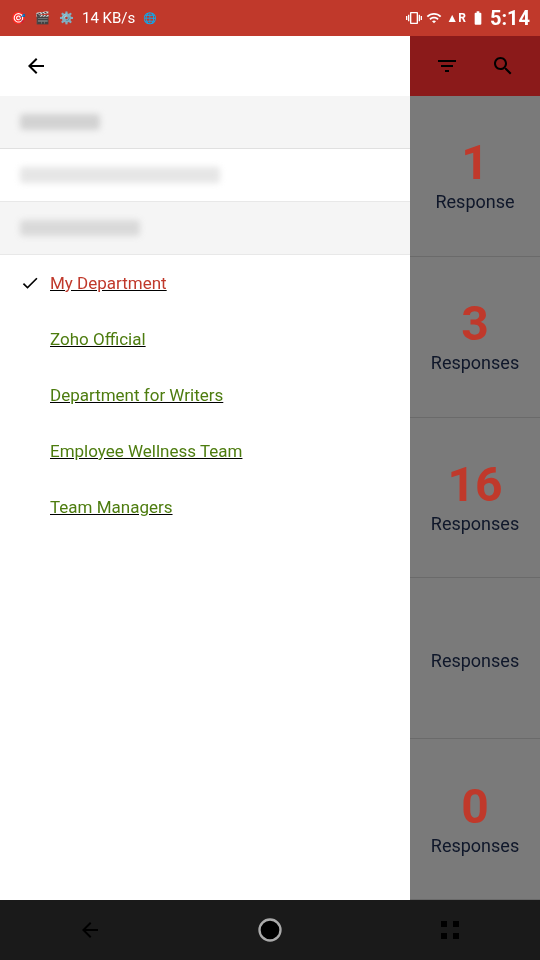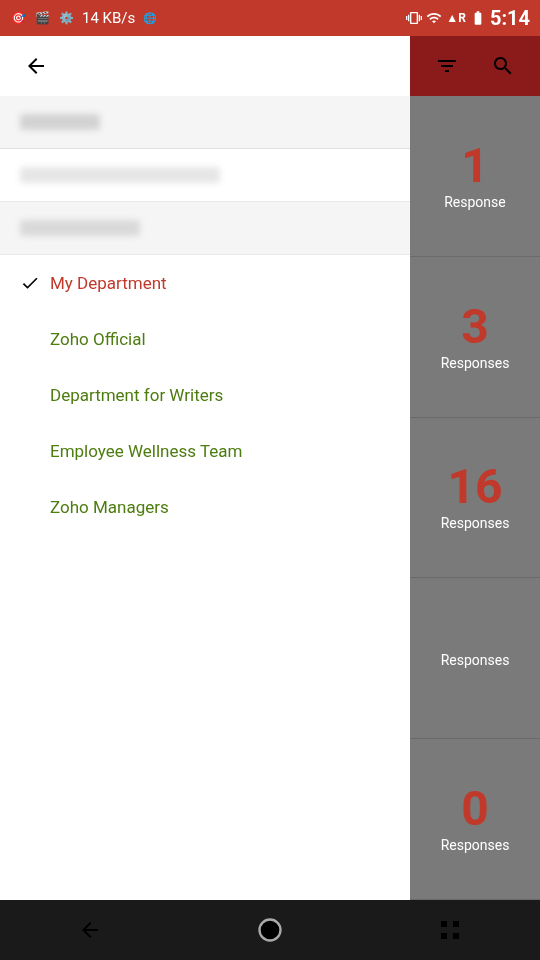--- a/index.html
+++ b/index.html
@@ -162,20 +162,21 @@
       width: 120px;
     }
 
     
     .menu-item {
       display: flex;
       align-items: center;
       padding: 18px 20px;
       cursor: pointer;
       border-bottom: none;
+      text-decoration: underline;
     }
 
     .menu-item-check {
       width: 30px;
       display: flex;
       align-items: center;
     }
 
     .menu-item-text {
       font-size: 17px;
@@ -205,22 +206,22 @@
     }
 
     .response-count {
       font-size: 48px;
       font-weight: bold;
       color: #c0392b;
       line-height: 1;
     }
 
     .response-label {
-      font-size: 14px;
-      color: #ffffff;
+      font-size: 18px;
+      color: #0f172a;
       margin-top: 4px;
     }
 
     
     .bottom-nav {
       width: 100%;
       height: 60px;
       background: #1a1a1a;
       display: flex;
       align-items: center;
@@ -326,21 +327,21 @@
       <span class="menu-item-text">Department for Writers</span>
     </div>
 
     <div class="menu-item">
       <div class="menu-item-check"></div>
       <span class="menu-item-text">Employee Wellness Team</span>
     </div>
 
     <div class="menu-item">
       <div class="menu-item-check"></div>
-      <span class="menu-item-text">Zoho Managers</span>
+      <span class="menu-item-text">Team Managers</span>
     </div>
 
   </div>
 
   <div class="right-panel">
 
     <div class="response-card">
       <span class="response-count">1</span>
       <span class="response-label">Response</span>
     </div>

